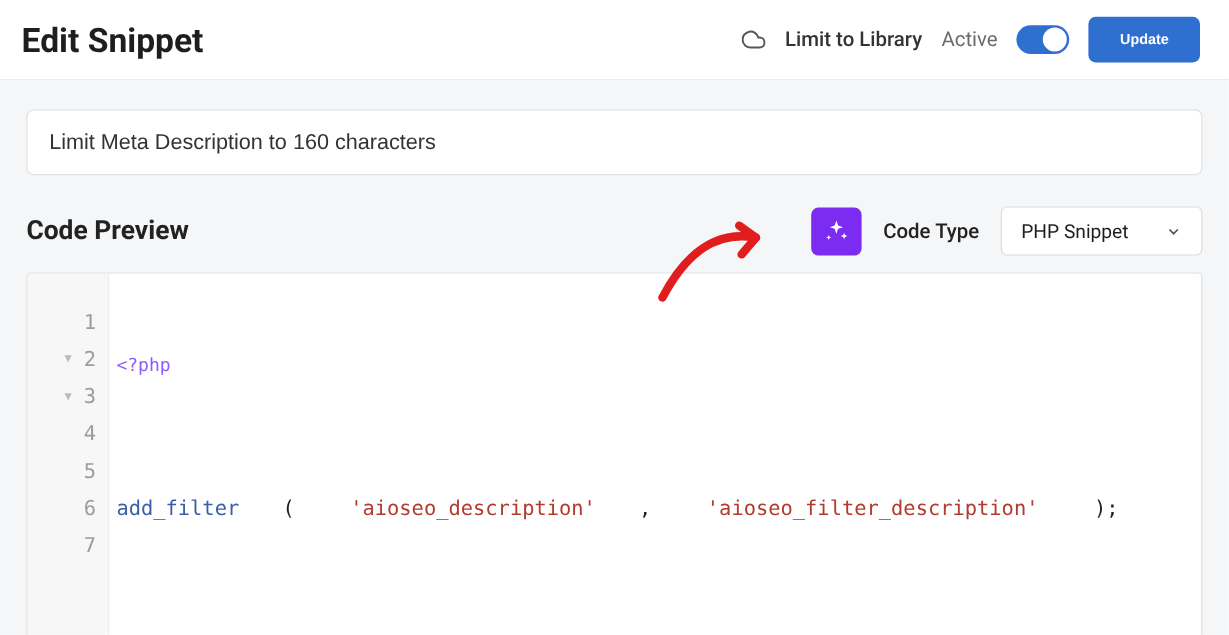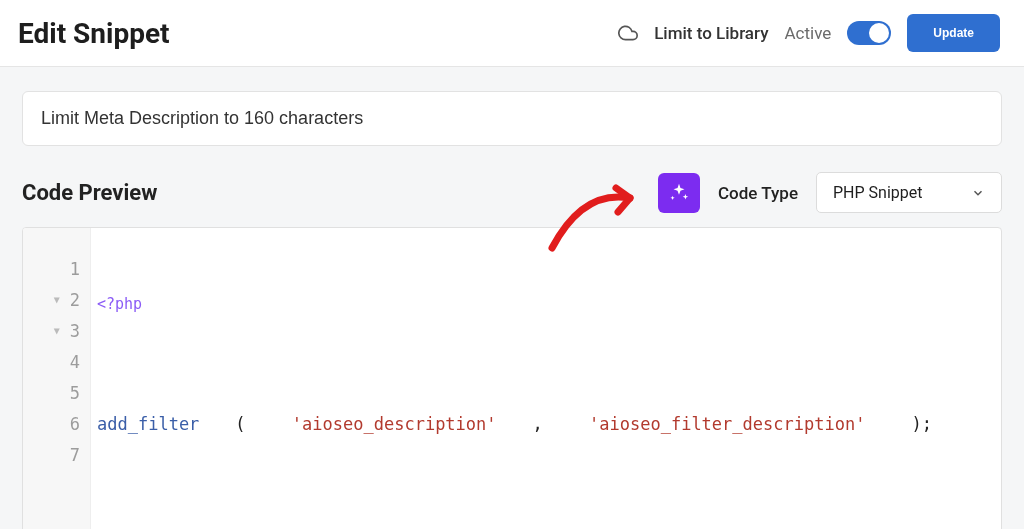--- a/index.html
+++ b/index.html
@@ -121,21 +121,21 @@
   }
   .code-type-select {
     background: #fff;
     border: 1px solid #dcdcdc;
     border-radius: 5px;
     padding: 10px 16px;
     font-size: 16px;
     display: flex;
     align-items: center;
     justify-content: space-between;
-    width: 186px;
+    width: 168px;
     cursor: pointer;
   }
   .chev {
     color: #555;
   }
 
   .code-editor {
     background: #fff;
     border: 1px solid #e0e0e0;
     border-radius: 4px;

